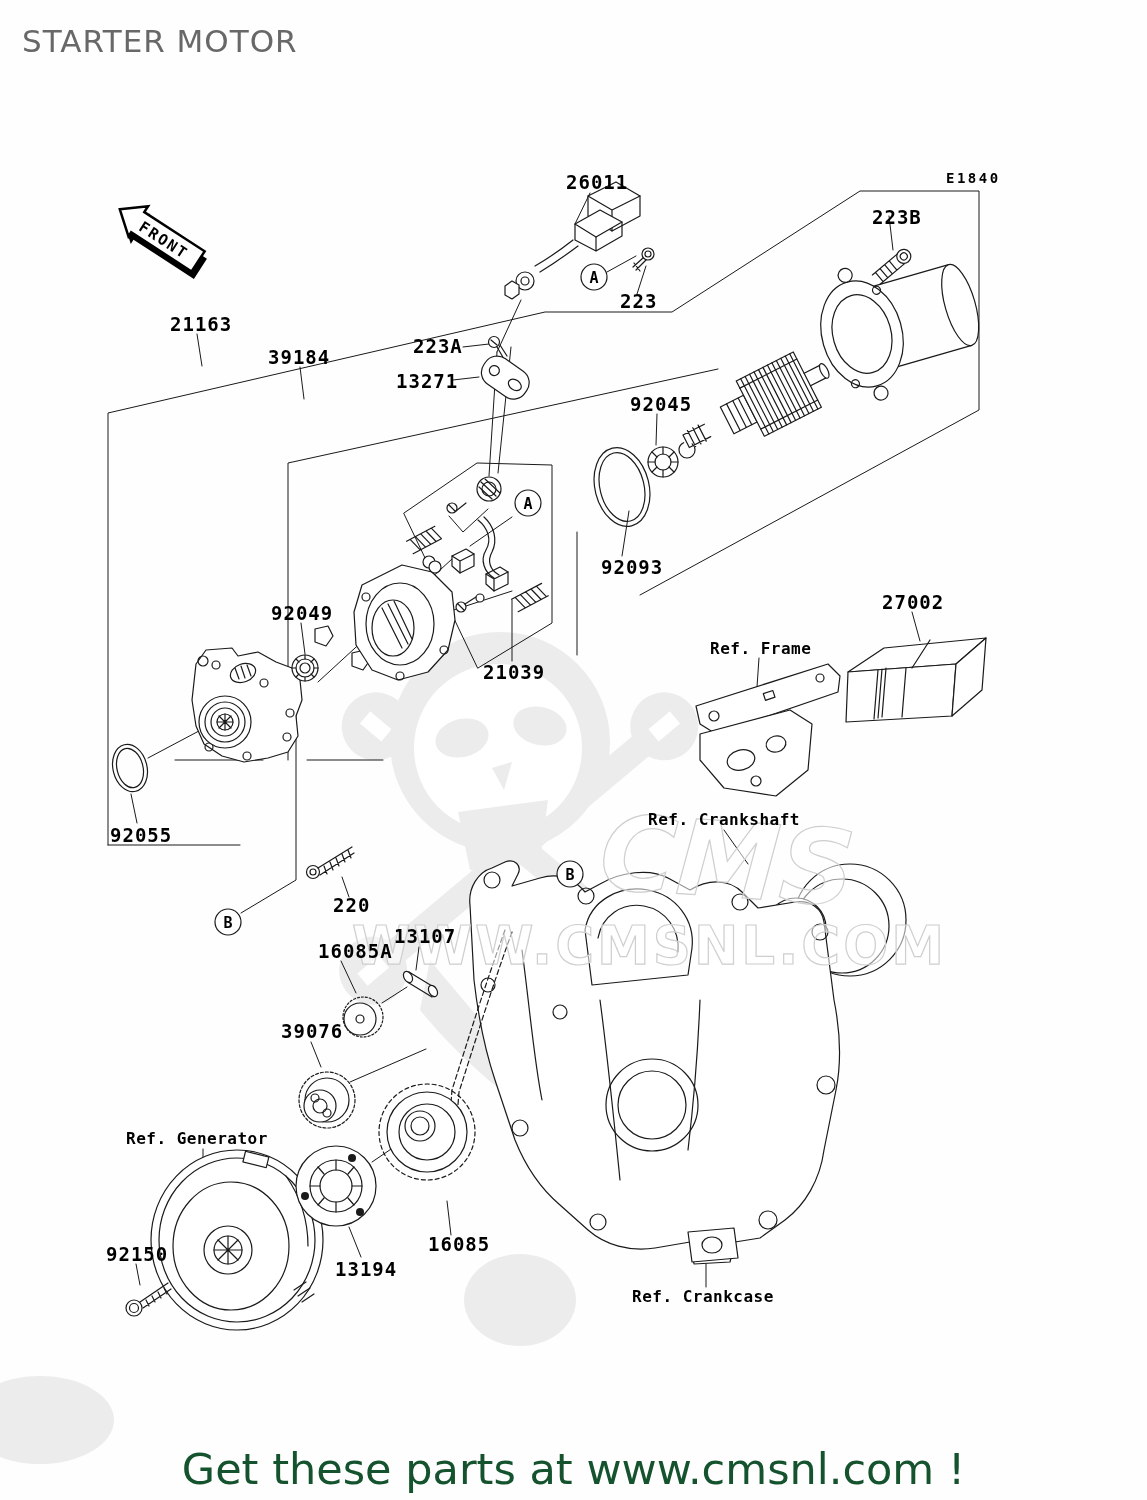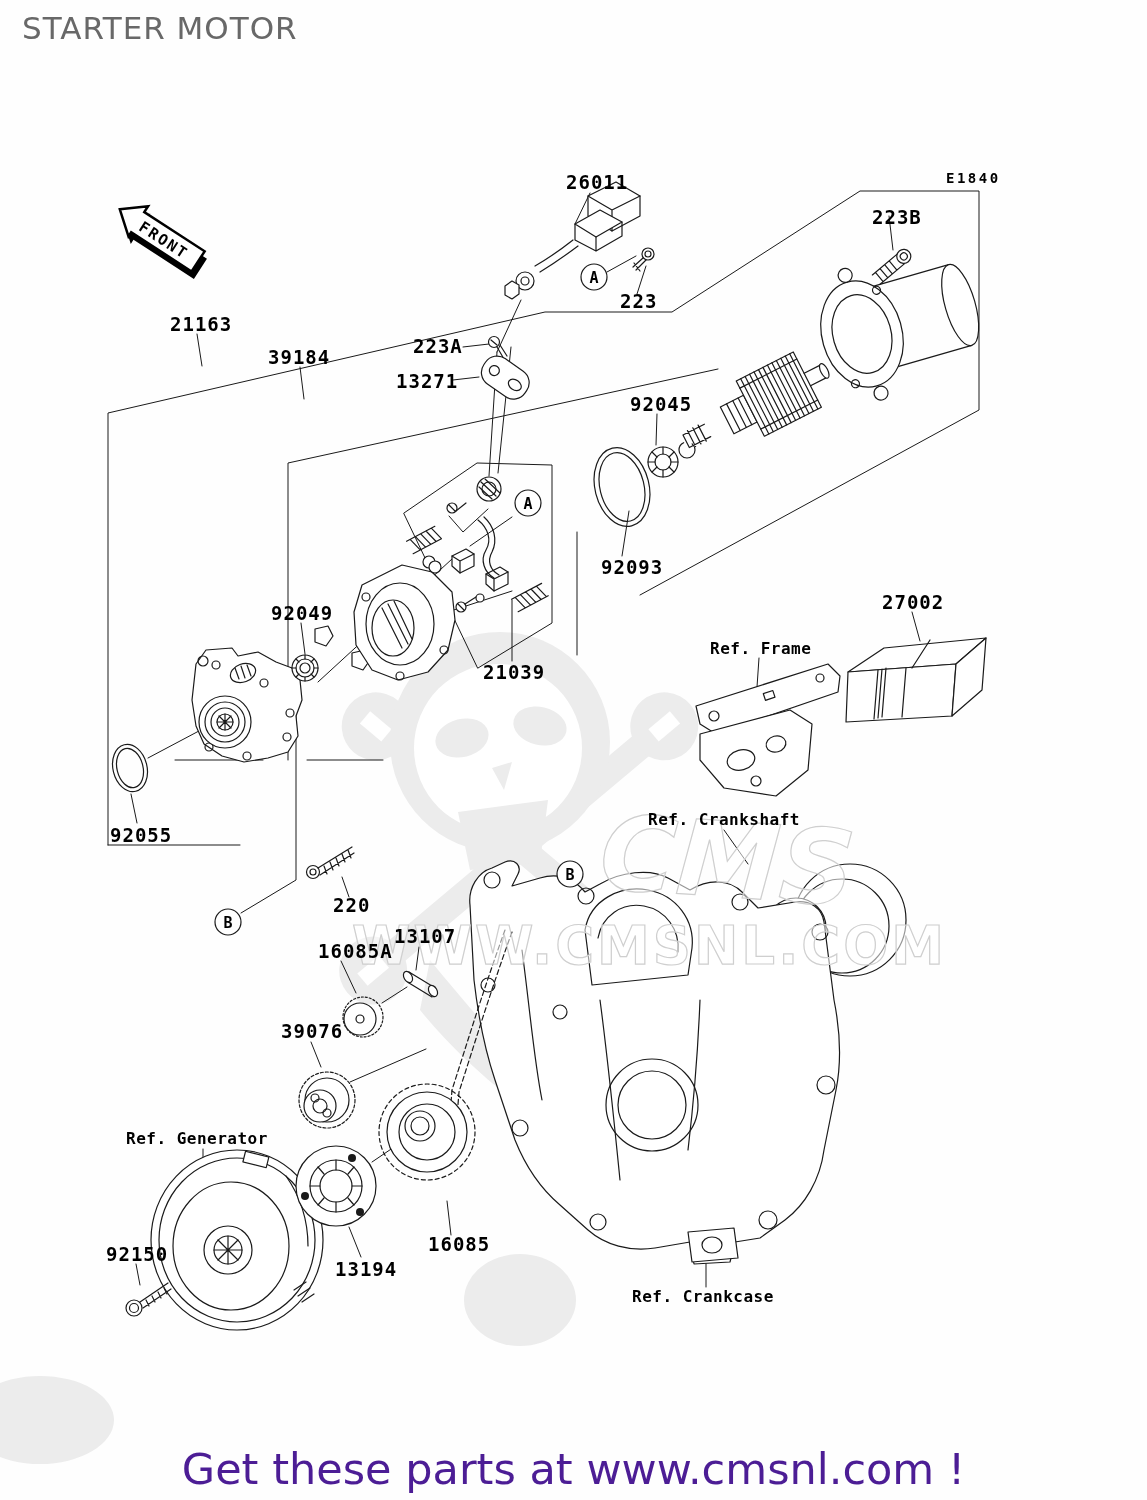--- a/index.html
+++ b/index.html
@@ -1,21 +1,21 @@
 <!DOCTYPE html>
 <html><head>
 <meta charset="utf-8">
 <style>
   html,body{margin:0;padding:0;background:#fff;}
   .page{position:relative;width:1147px;height:1500px;background:#fefefe;overflow:hidden;
         font-family:"DejaVu Sans",sans-serif;border-bottom:2px solid #dcdcdc;}
-  .page-title{position:absolute;left:22px;top:10px;font-size:31px;color:#686868;
+  .page-title{position:absolute;left:22px;top:23px;font-size:31px;color:#686868;
         letter-spacing:1px;font-family:"DejaVu Sans","Liberation Sans",sans-serif;}
   .footer-banner{position:absolute;left:0;top:1444px;width:100%;text-align:center;
-        font-size:43px;color:#4c1d95;font-family:"DejaVu Sans","Liberation Sans",sans-serif;}
+        font-size:43px;color:#14532d;font-family:"DejaVu Sans","Liberation Sans",sans-serif;}
   svg{position:absolute;left:0;top:0;}
   .ln{stroke:#1a1a1a;stroke-width:1;fill:none;stroke-linecap:round;stroke-linejoin:round;}
   .pt{stroke:#1a1a1a;stroke-width:1.2;fill:none;stroke-linecap:round;stroke-linejoin:round;}
   .ptw{stroke:#1a1a1a;stroke-width:1.2;fill:#fff;stroke-linejoin:round;}
   .plabel{font-family:"DejaVu Sans Mono","Liberation Mono",monospace;font-weight:bold;
         font-size:19px;letter-spacing:1px;fill:#000;}
   .rlabel{font-family:"DejaVu Sans Mono","Liberation Mono",monospace;font-weight:bold;
         font-size:16px;letter-spacing:0.5px;fill:#000;}
   .code{font-family:"DejaVu Sans Mono","Liberation Mono",monospace;font-weight:bold;
         font-size:14px;letter-spacing:2.5px;fill:#000;}

